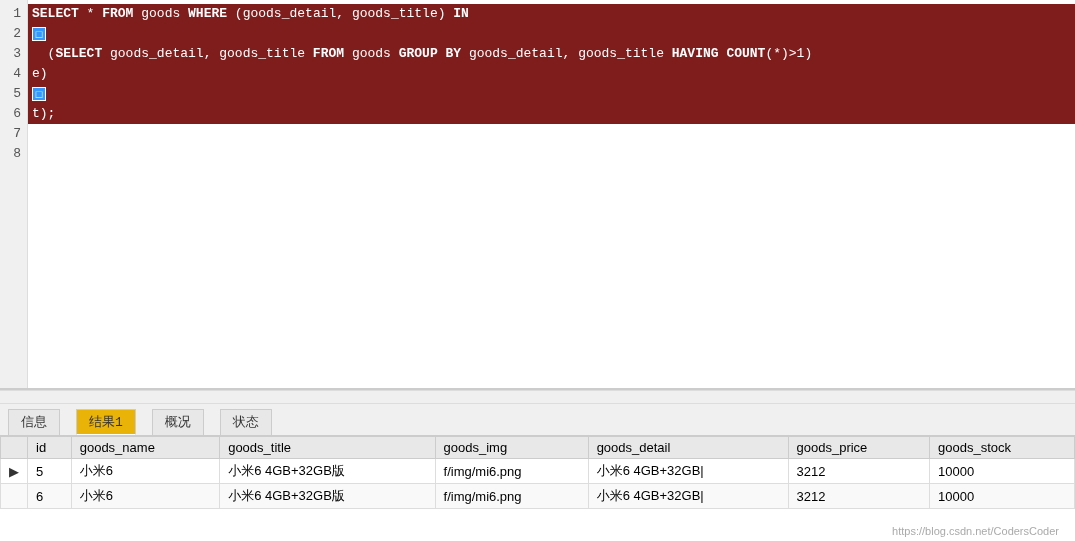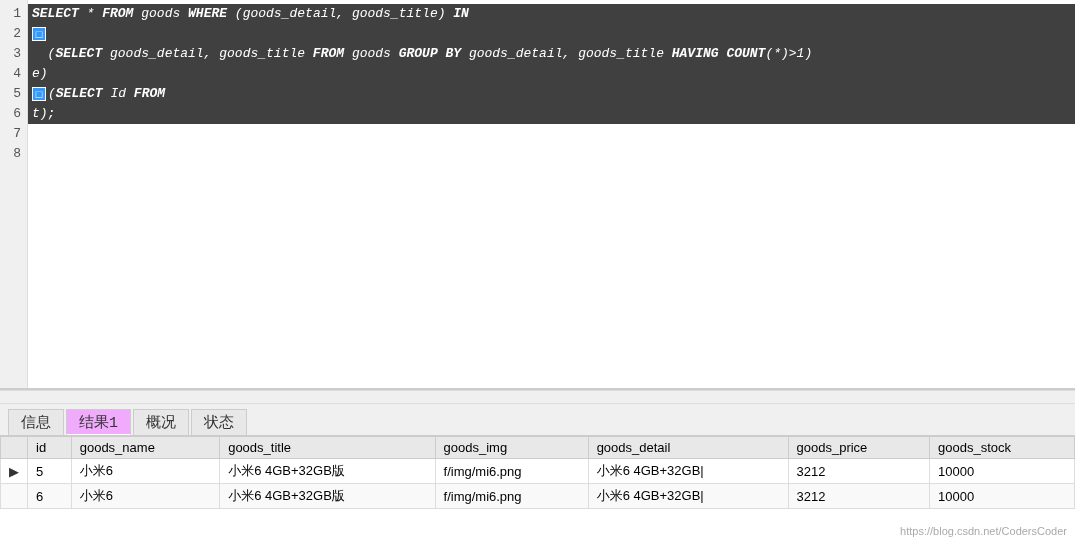--- a/index.html
+++ b/index.html
@@ -49,23 +49,22 @@
     .code-line {
       display: flex;
       align-items: center;
       height: 20px;
       line-height: 20px;
       white-space: nowrap;
       padding: 0 4px;
     }
 
     .code-line.selected {
-      background: #404040;
+      background: #7f1d1d;
       color: #fff;
-      font-style: italic;
     }
 
     .code-line.selected .kw { color: #fff; font-weight: bold; }
     .code-line.selected .fn { color: #fff; font-weight: bold; text-align: right; }
 
     .code-line:not(.selected) .kw {
       color: #0000cc;
       font-weight: bold;
     }
     .code-line:not(.selected) .fn {
@@ -113,34 +112,34 @@
       display: flex;
       align-items: center;
       background: #f0f0f0;
       border-bottom: 1px solid #ccc;
       padding: 4px 8px 0 8px;
       height: 32px;
     }
 
     .tab {
       padding: 4px 12px;
-      margin-right: 2px;
+      margin-right: 16px;
       cursor: pointer;
-      font-size: 15px;
+      font-size: 13px;
       color: #333;
       border: 1px solid #ccc;
       border-bottom: none;
       background: #e8e8e8;
       height: 26px;
       display: flex;
       align-items: center;
     }
 
     .tab.active {
-      background: #f0abfc;
+      background: #eab308;
       border-bottom: 1px solid #fff;
       margin-bottom: -1px;
       z-index: 1;
     }
 
     
     .results-area {
       flex: 1;
       overflow: auto;
       background: #fff;
@@ -178,21 +177,21 @@
       text-align: center;
       padding: 0 2px;
       border: none;
       background: #fff;
       color: #333;
     }
 
     .watermark {
       position: fixed;
       bottom: 4px;
-      right: 8px;
+      right: 16px;
       font-size: 11px;
       color: #aaa;
       font-family: Arial, sans-serif;
     }
 
     .bottom-section {
       height: 151px;
       display: flex;
       flex-direction: column;
     }
@@ -226,21 +225,20 @@
         <span class="line-text">&nbsp;&nbsp;(<span class="kw">SELECT</span> goods_detail, goods_title <span class="kw">FROM</span> goods <span class="kw">GROUP BY</span> goods_detail, goods_title <span class="kw">HAVING</span> <span class="fn">COUNT</span>(*)&gt;1)</span>
       </div>
 
       <div class="code-line selected">
         <span class="line-text">e)</span>
       </div>
 
 
       <div class="code-line selected">
         <span class="collapse-icon">□</span>
-        <span class="line-text">(<span class="kw">SELECT</span> Id <span class="kw">FROM</span></span>
       </div>
 
 
       <div class="code-line selected">
         <span class="line-text">t);</span>
       </div>
 
     </div>
   </div>
 </div>

